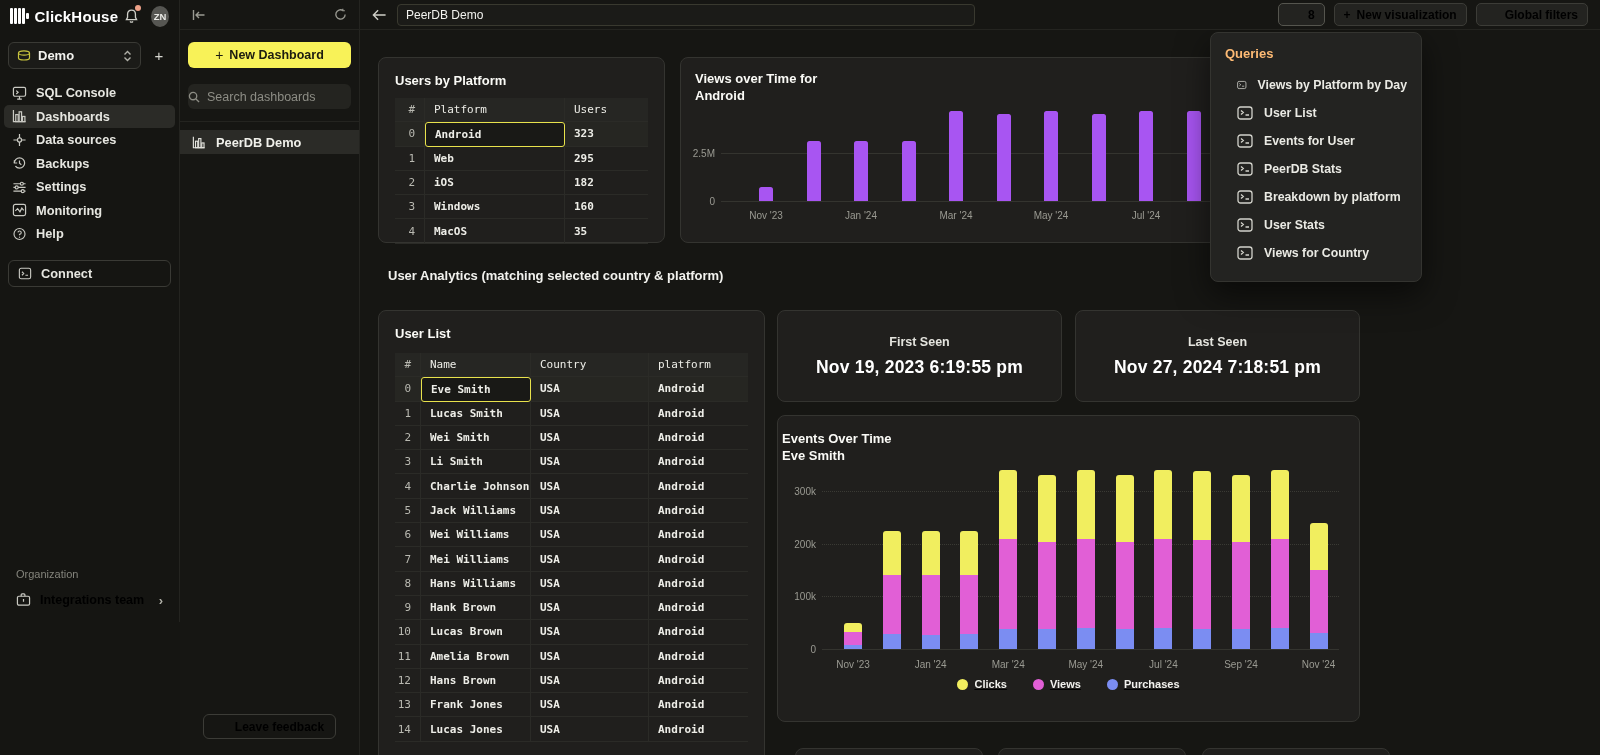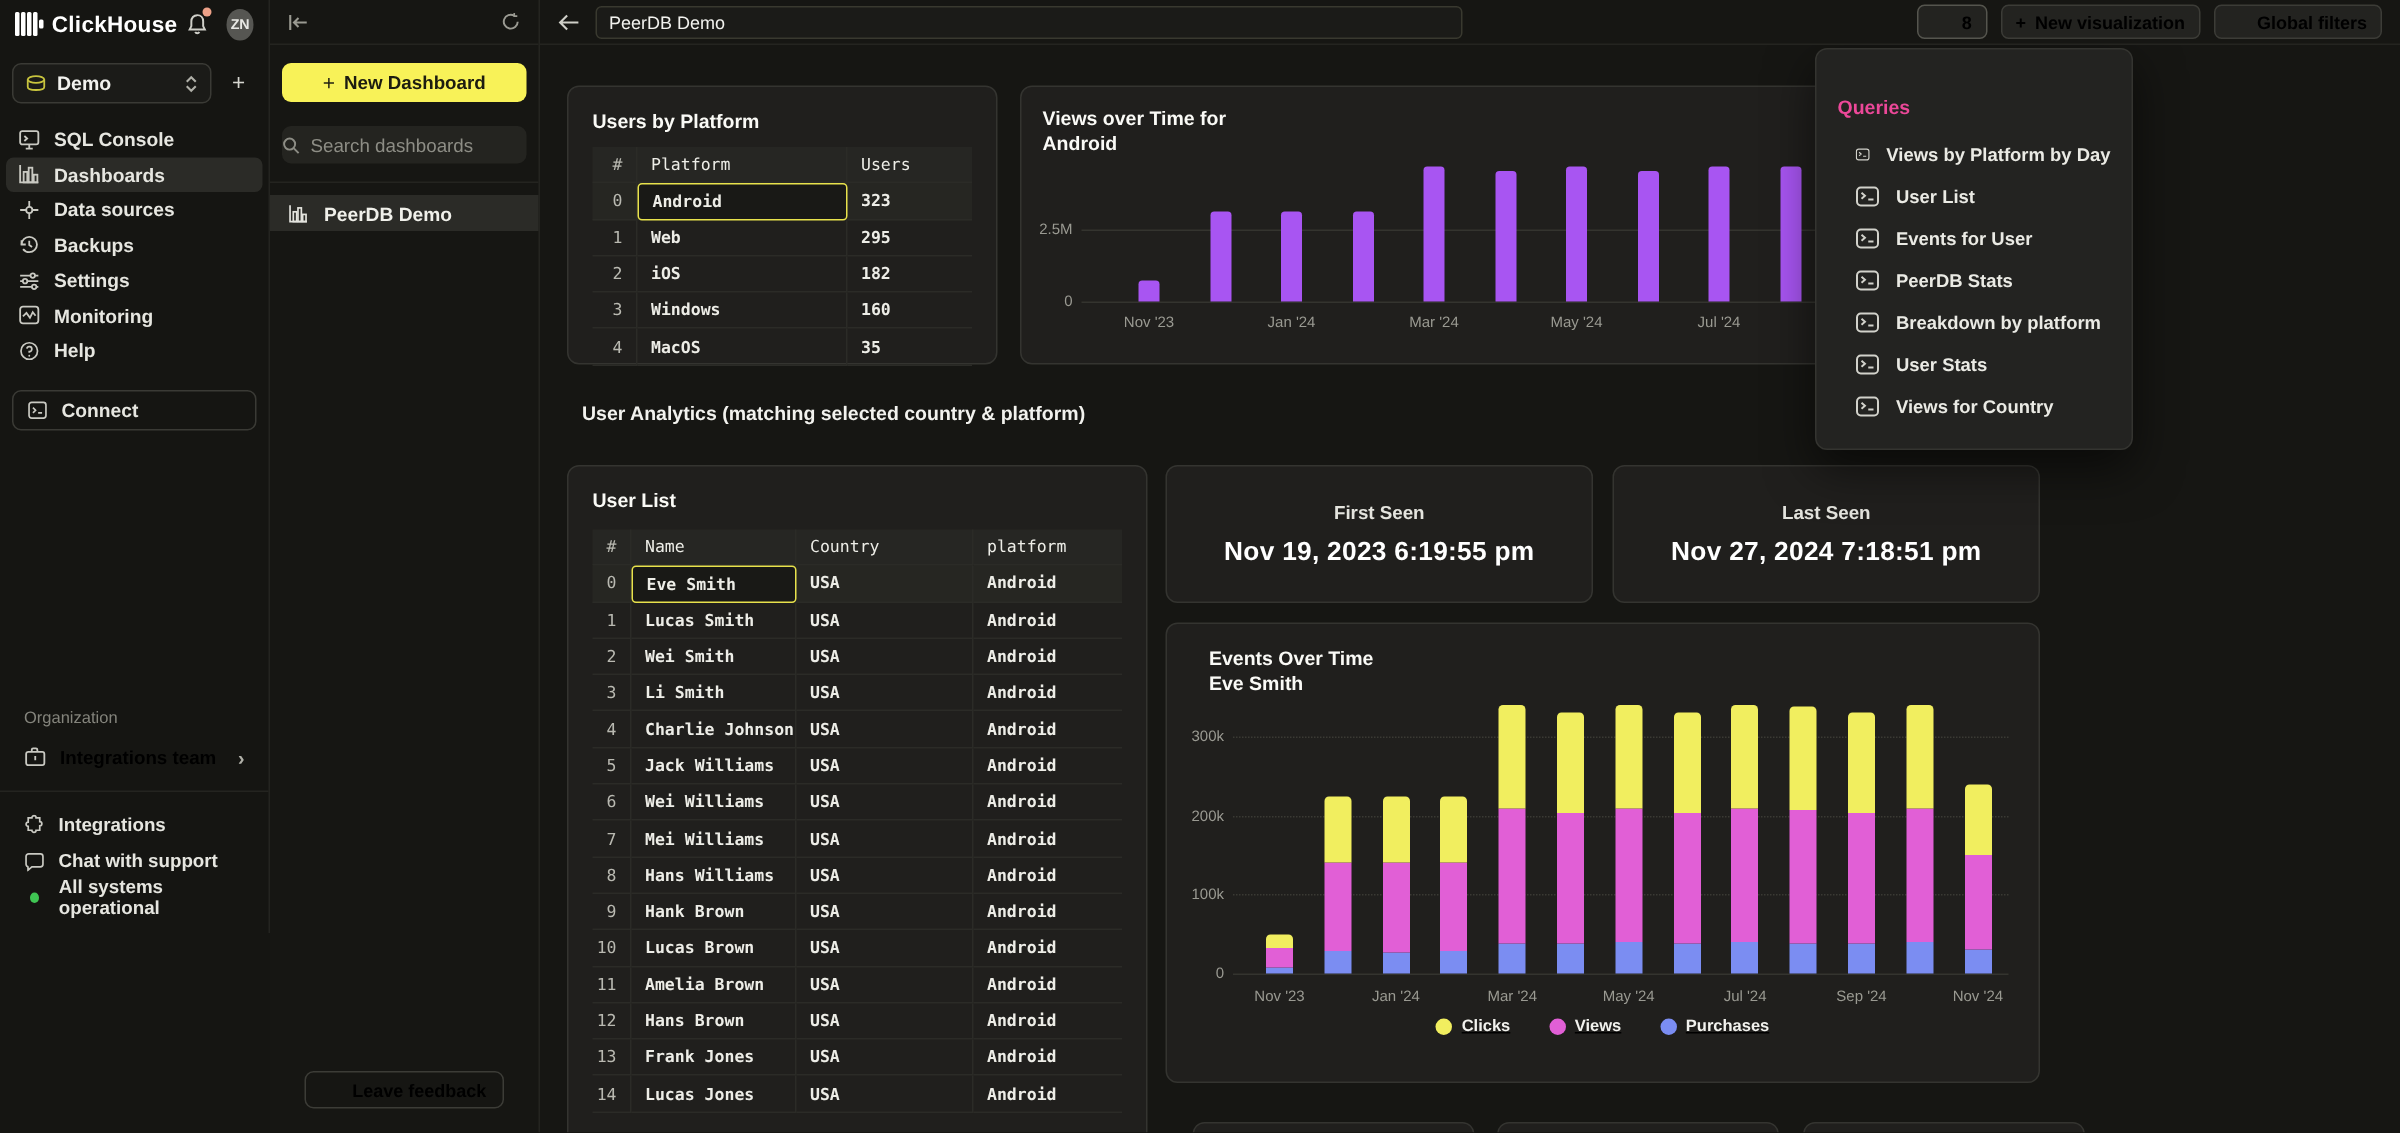--- a/index.html
+++ b/index.html
@@ -145,21 +145,21 @@
   }
 
   .section-heading { position:absolute; font-weight:bold; font-size:13px; color:#f2f2ee; }
 
   
   .queries-menu {
     position:absolute; left:850px; top:2px; width:212px; background:#232321;
     border:1px solid #343430; border-radius:8px; box-shadow:0 12px 32px rgba(0,0,0,.55);
     padding:13px 14px 14px 14px; z-index:30;
   }
-  .queries-title { font-weight:bold; font-size:13px; color:#ec4899; margin-bottom:10px;margin-top:18px; }
+  .queries-title { font-weight:bold; font-size:13px; color:#fdba74; margin-bottom:10px; }
   .query-item { display:flex; align-items:center; gap:11px; height:28px; padding-left:12px;
                 cursor:pointer; border-radius:4px; }
   .query-item span { font-weight:bold; font-size:12.3px; color:#eAeAe4; white-space:nowrap; }
 
   
   .stat-card { display:flex; flex-direction:column; align-items:center; justify-content:center; gap:8px; }
   .stat-label { font-weight:bold; font-size:12.5px; color:#e4e4de; }
   .stat-value { font-weight:bold; font-size:17.5px; color:#ffffff; letter-spacing:.2px; }
 
   
@@ -289,38 +289,20 @@
     <div class="org-item">
       <svg class="icon" width="15" height="14" viewBox="0 0 16 15" fill="none" stroke="#c9c9c2" stroke-width="1.3">
         <rect x="1.5" y="3.5" width="13" height="9.5" rx="1.5"></rect>
           <path d="M5.5 3.5 V2 a1 1 0 0 1 1-1 h2 a1 1 0 0 1 1 1 v1.5 M8 6.5 v3"></path>
       </svg>
       <span>Integrations team</span>
       <span class="chev">›</span>
     </div>
   </div>
 
-  <div class="sidebar-footer">
-    <div class="foot-item">
-      <svg class="icon" width="14" height="14" viewBox="0 0 16 16" fill="none" stroke="#c9c9c2" stroke-width="1.3">
-        <path d="M6 2.5 a1.6 1.6 0 0 1 3.2 0 H12 V5.5 a1.6 1.6 0 0 1 0 3.2 V12 H9.2 a1.6 1.6 0 0 1 -3.2 0 H3.2 V9 a1.6 1.6 0 0 1 0 -3.2 V2.5 Z"></path>
-      </svg>
-      <span>Integrations</span>
-    </div>
-    <div class="foot-item">
-      <svg class="icon" width="14" height="13" viewBox="0 0 16 15" fill="none" stroke="#c9c9c2" stroke-width="1.3">
-        <path d="M1.5 3.5 a2 2 0 0 1 2 -2 h9 a2 2 0 0 1 2 2 v6 a2 2 0 0 1 -2 2 H6 l-3 2.5 v-2.5 H3.5 a2 2 0 0 1 -2 -2 Z"></path>
-      </svg>
-      <span>Chat with support</span>
-    </div>
-    <div class="foot-item">
-      <span class="green-dot"></span>
-      <span>All systems operational</span>
-    </div>
-  </div>
 </div>
 
 <div class="panel2">
   <div class="panel2-topbar">
     <svg width="14" height="12" viewBox="0 0 14 12" fill="none" stroke="currentColor" stroke-width="1.4">
       <path d="M1.5 1 v10 M12.5 6 H4 M7 3 L4 6 l3 3"></path>
     </svg>
     <svg width="13" height="13" viewBox="0 0 14 14" fill="none" stroke="currentColor" stroke-width="1.4">
       <path d="M12 7 A5 5 0 1 1 9.5 2.6"></path>
         <path d="M9.5 0.8 v2.2 h2.2" stroke-width="1.2"></path>
@@ -565,21 +547,21 @@
       <div class="stat-label">First Seen</div>
       <div class="stat-value">Nov 19, 2023 6:19:55 pm</div>
     </div>
 
     <div class="card stat-card" style="left:715px; top:280px; width:285px; height:92px;">
       <div class="stat-label">Last Seen</div>
       <div class="stat-value">Nov 27, 2024 7:18:51 pm</div>
     </div>
 
     <div class="card" style="left:417px; top:385px; width:583px; height:307px;">
-      <div style="position:absolute; left:28px; top:14px;">
+      <div style="position:absolute; left:4px; top:14px;">
         <div class="card-title">Events Over Time</div>
         <div class="card-title">Eve Smith</div>
       </div>
       <div class="chart-area" id="events-chart">
           <div class="gridline" style="left: 44px; right: 20px; top: 233px;"></div>
           <div class="axis-label" style="left: 0px; width: 38px; text-align: right; top: 228px;">0</div>
           <div class="gridline dotted" style="left: 44px; right: 20px; top: 180.4px;"></div>
           <div class="axis-label" style="left: 0px; width: 38px; text-align: right; top: 175.4px;">100k</div>
           <div class="gridline dotted" style="left: 44px; right: 20px; top: 127.8px;"></div>
           <div class="axis-label" style="left: 0px; width: 38px; text-align: right; top: 122.8px;">200k</div>

